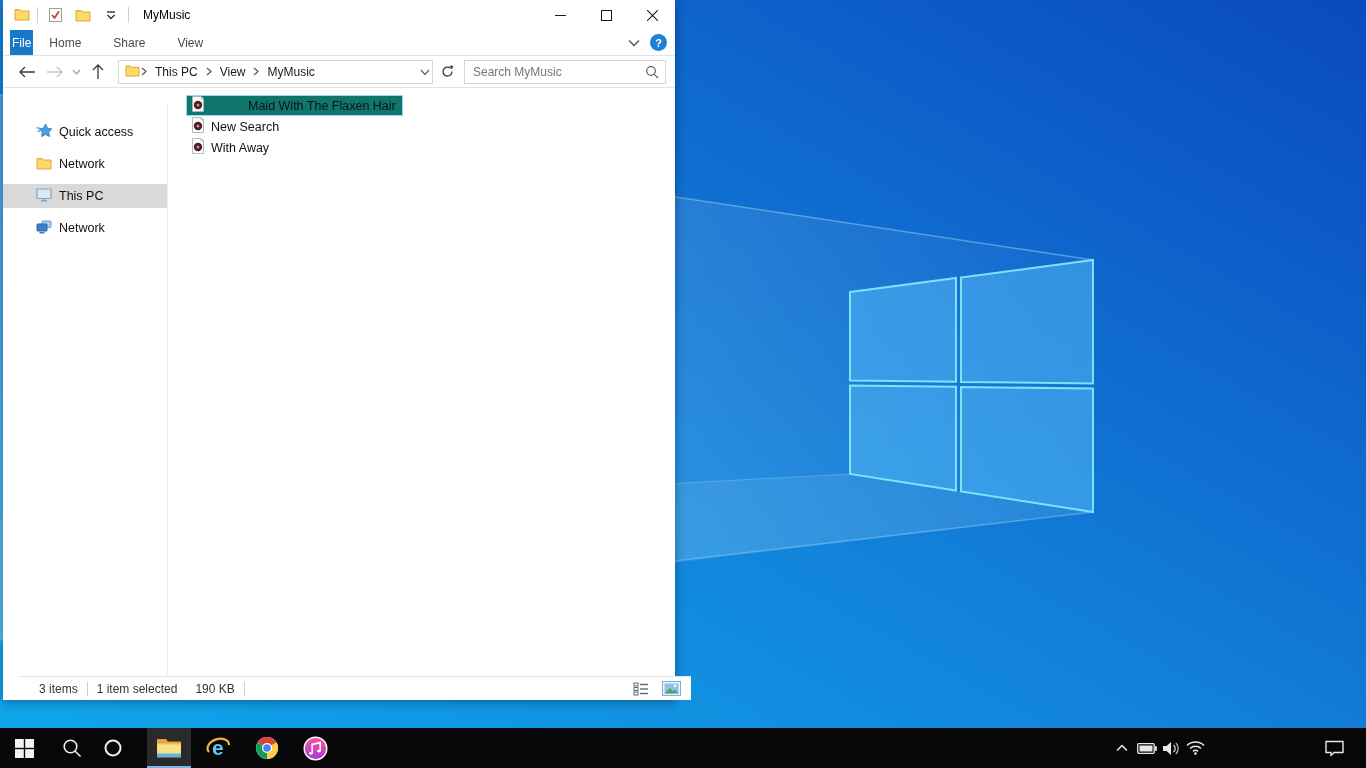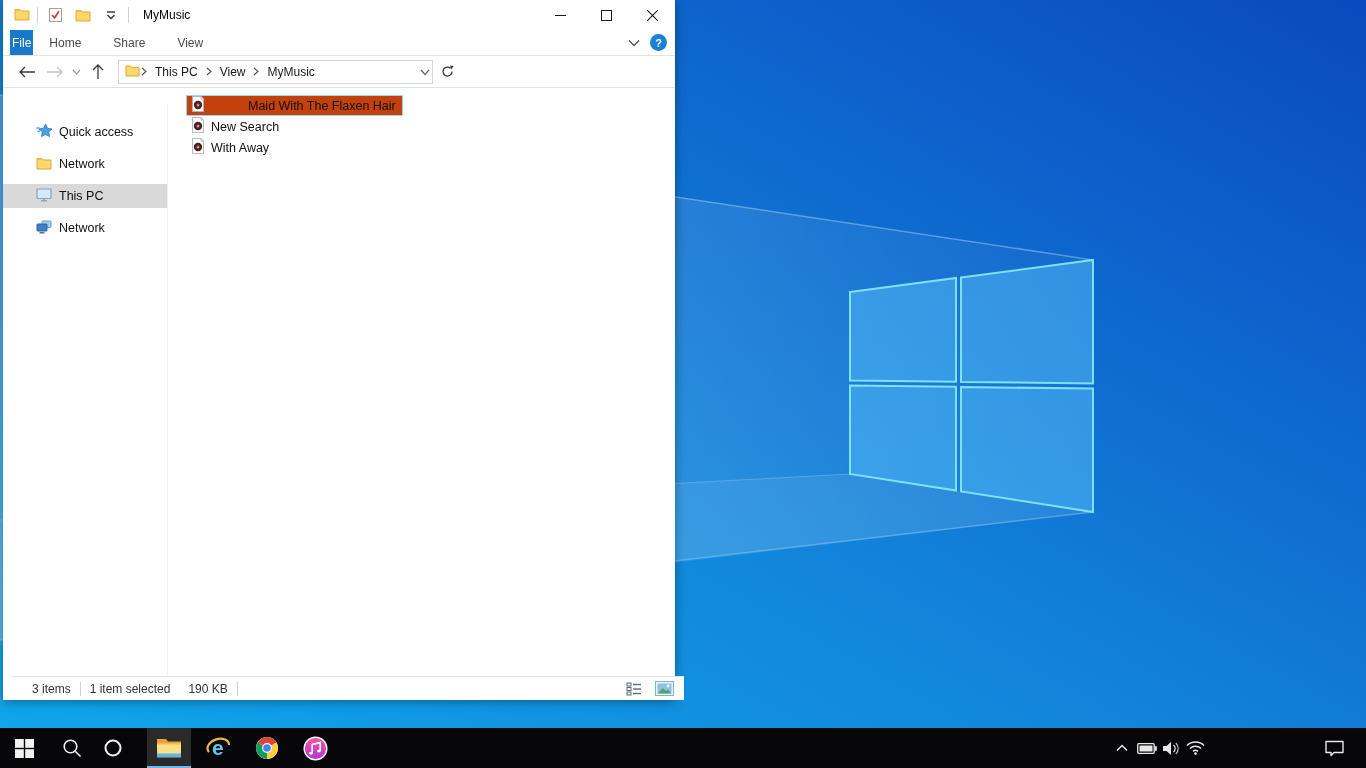--- a/index.html
+++ b/index.html
@@ -53,23 +53,23 @@
 
   .content { position:absolute; left:0; top:88px; width:100%; height:588px; background:#fff; }
   .sidebar { position:absolute; left:0; top:16px; width:165px; height:100%; border-right:1px solid #efefef; padding-top:16px; }
   .side-item { display:flex; align-items:center; height:24px; margin-bottom:8px; padding-left:33px; gap:7px;
                font-size:12.5px; color:#111; }
   .side-item.selected { background:#d9d9d9; }
 
   .filelist { position:absolute; left:183px; top:7px; }
   .file-row { display:flex; align-items:center; height:21px; padding:0 6px 0 3px; gap:5px;
               font-size:12.5px; color:#111; border:1px solid transparent; width:max-content; }
-  .file-row.selected { background:#c2410c; border-color:#99d1ff;gap:42px; }
-
-  .statusbar { position:absolute; left:9px; bottom:0; width:100%; height:24px; border-top:1px solid #e3e3e3;
+  .file-row.selected { background:#0f766e; border-color:#99d1ff;gap:42px; }
+
+  .statusbar { position:absolute; left:16px; bottom:0; width:100%; height:24px; border-top:1px solid #e3e3e3;
                background:#fff; display:flex; align-items:center; font-size:12px; color:#333; }
   .status-sep { width:1px; height:14px; background:#d0d0d0; margin:0 9px; }
   .statusbar .first { margin-left:20px; }
   .kb { margin-left:18px; }
   .view-toggles { position:absolute; right:8px; top:2px; display:flex; gap:6px; }
   .view-btn { width:24px; height:19px; display:flex; align-items:center; justify-content:center; }
 
   
   .taskbar { position:absolute; left:0; top:728px; width:1366px; height:40px; background:#070709; }
   .tb-icon-btn { position:absolute; top:0; width:44px; height:40px; display:flex; align-items:center; justify-content:center; }
@@ -230,20 +230,29 @@
           </span>
         </span>
       </div>
       <span class="refresh-btn">
         <svg width="13" height="13" viewBox="0 0 13 13">
             <path d="M11,6.5 a4.5,4.5 0 1 1 -1.4,-3.2" fill="none" stroke="#3b3b3b" stroke-width="1.3"></path>
             <polygon points="9,0.5 12.5,1 10.5,4.5" fill="#3b3b3b"></polygon>
           </svg>
       </span>
 
+      <div class="searchbox">
+        <input type="text" placeholder="Search MyMusic" style="">
+        <span class="search-icon-btn">
+          <svg width="14" height="14" viewBox="0 0 14 14">
+              <circle cx="6" cy="6" r="4.3" fill="none" stroke="#5f5f5f" stroke-width="1.2"></circle>
+              <line x1="9.3" y1="9.3" x2="13" y2="13" stroke="#5f5f5f" stroke-width="1.2"></line>
+            </svg>
+        </span>
+      </div>
     </div>
 
     <div class="content">
 
       <div class="sidebar">
         <div class="side-item">
           <span>
             <svg width="16" height="15" viewBox="0 0 16 15">
                 <polygon points="9.5,1 11.6,5.3 16,5.9 12.7,9 13.5,13.6 9.5,11.4 5.5,13.6 6.3,9 3,5.9 7.4,5.3" fill="#4aa0e4" stroke="#2878c0" stroke-width="0.8"></polygon>
                 <line x1="0.5" y1="5" x2="3.5" y2="5" stroke="#4aa0e4" stroke-width="1.4"></line>

